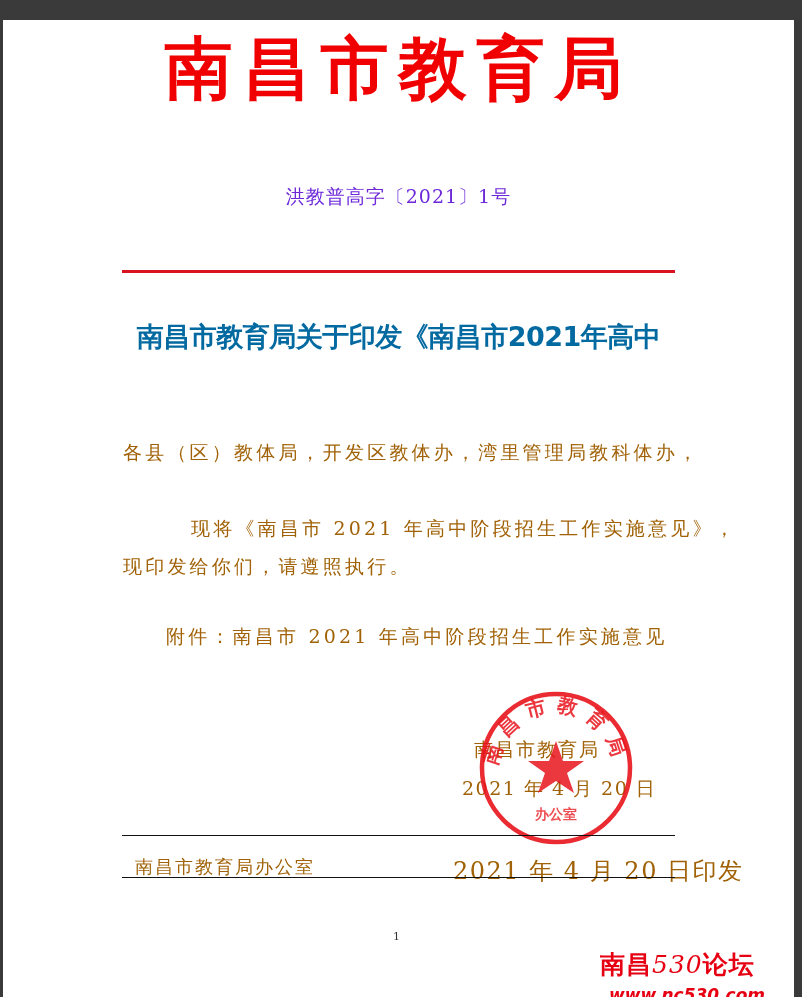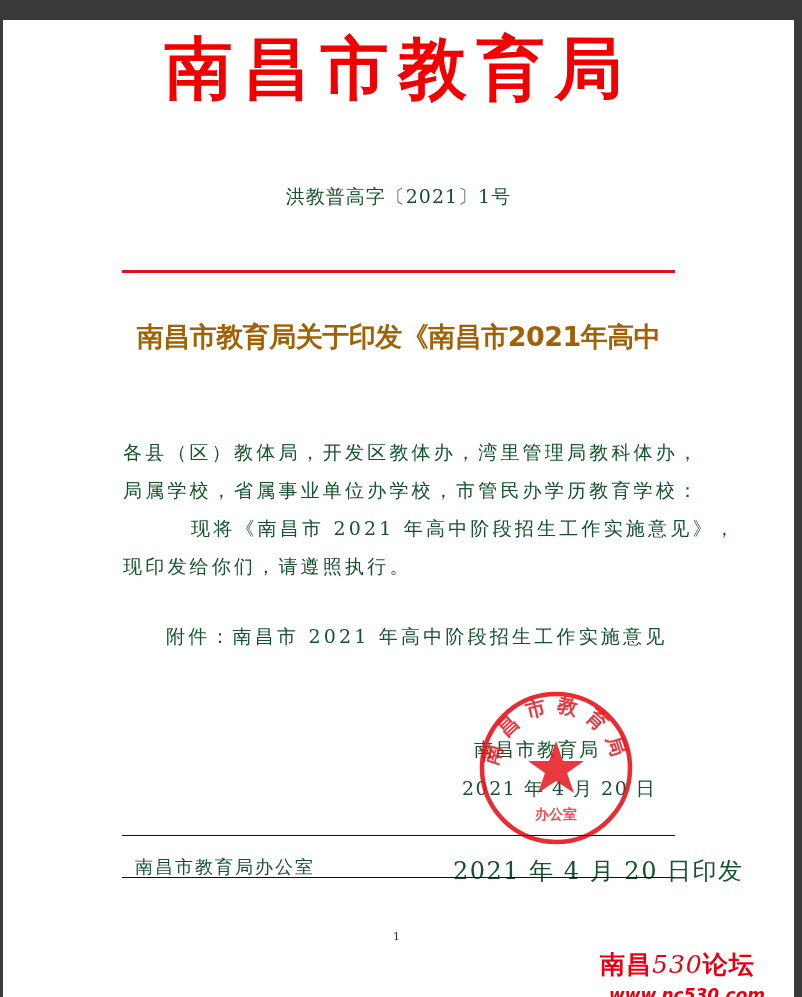--- a/index.html
+++ b/index.html
@@ -23,41 +23,41 @@
     color: #f00000;
     font-family: "DejaVu Serif", serif;
     font-weight: bold;
     font-size: 68px;
     letter-spacing: 10px;
     line-height: 100px;
   }
   .docno {
     left: 0; width: 791px; top: 164px;
     text-align: center;
-    color: #14532d;
+    color: #6d28d9;
     font-size: 19px;
     letter-spacing: 1px;
   }
   .redrule {
     left: 119px; top: 250px;
     width: 553px; height: 3px;
     background: #d9121f;
   }
   .title {
     left: 0; width: 791px; top: 296px;
     text-align: center;
-    color: #a16207;
+    color: #0369a1;
     font-family: "DejaVu Sans", sans-serif;
     font-size: 27px;
     font-weight: bold;
     line-height: 42px;
     letter-spacing: -0.5px;
   }
   .body-line {
-    color: #14532d;
+    color: #a16207;
     font-size: 19px;
     letter-spacing: 3.2px;
   }
   .rule-black {
     height: 1px; background: #111;
     left: 119px; width: 553px;
   }
   .pagenum {
     left: 390px; top: 910px;
     font-size: 11px; color: #333;
@@ -96,21 +96,20 @@
 
   <div class="abs docno">洪教普高字〔2021〕1号</div>
 
   <div class="abs redrule"></div>
 
   <div class="abs title">
     <div>南昌市教育局关于印发《南昌市2021年高中</div>
   </div>
 
   <div class="abs body-line" style="left:120px; top:420px;">各县（区）教体局，开发区教体办，湾里管理局教科体办，</div>
-  <div class="abs body-line" style="left:120px; top:458px;">局属学校，省属事业单位办学校，市管民办学历教育学校：</div>
 
   <div class="abs body-line" style="left:160px; top:496px;margin-left:28px;">现将《南昌市 2021 年高中阶段招生工作实施意见》，</div>
   <div class="abs body-line" style="left:120px; top:534px;">现印发给你们，请遵照执行。</div>
 
   <div class="abs body-line" style="left:163px; top:604px;">附件：南昌市 2021 年高中阶段招生工作实施意见</div>
 
   <div class="abs body-line" style="left:471px; top:717px; letter-spacing:2px;">南昌市教育局</div>
   <div class="abs body-line" style="left:459px; top:756px; letter-spacing:1.5px;">2021 年 4 月 20 日</div>
 
   <svg class="stamp" viewBox="0 0 158 158">

